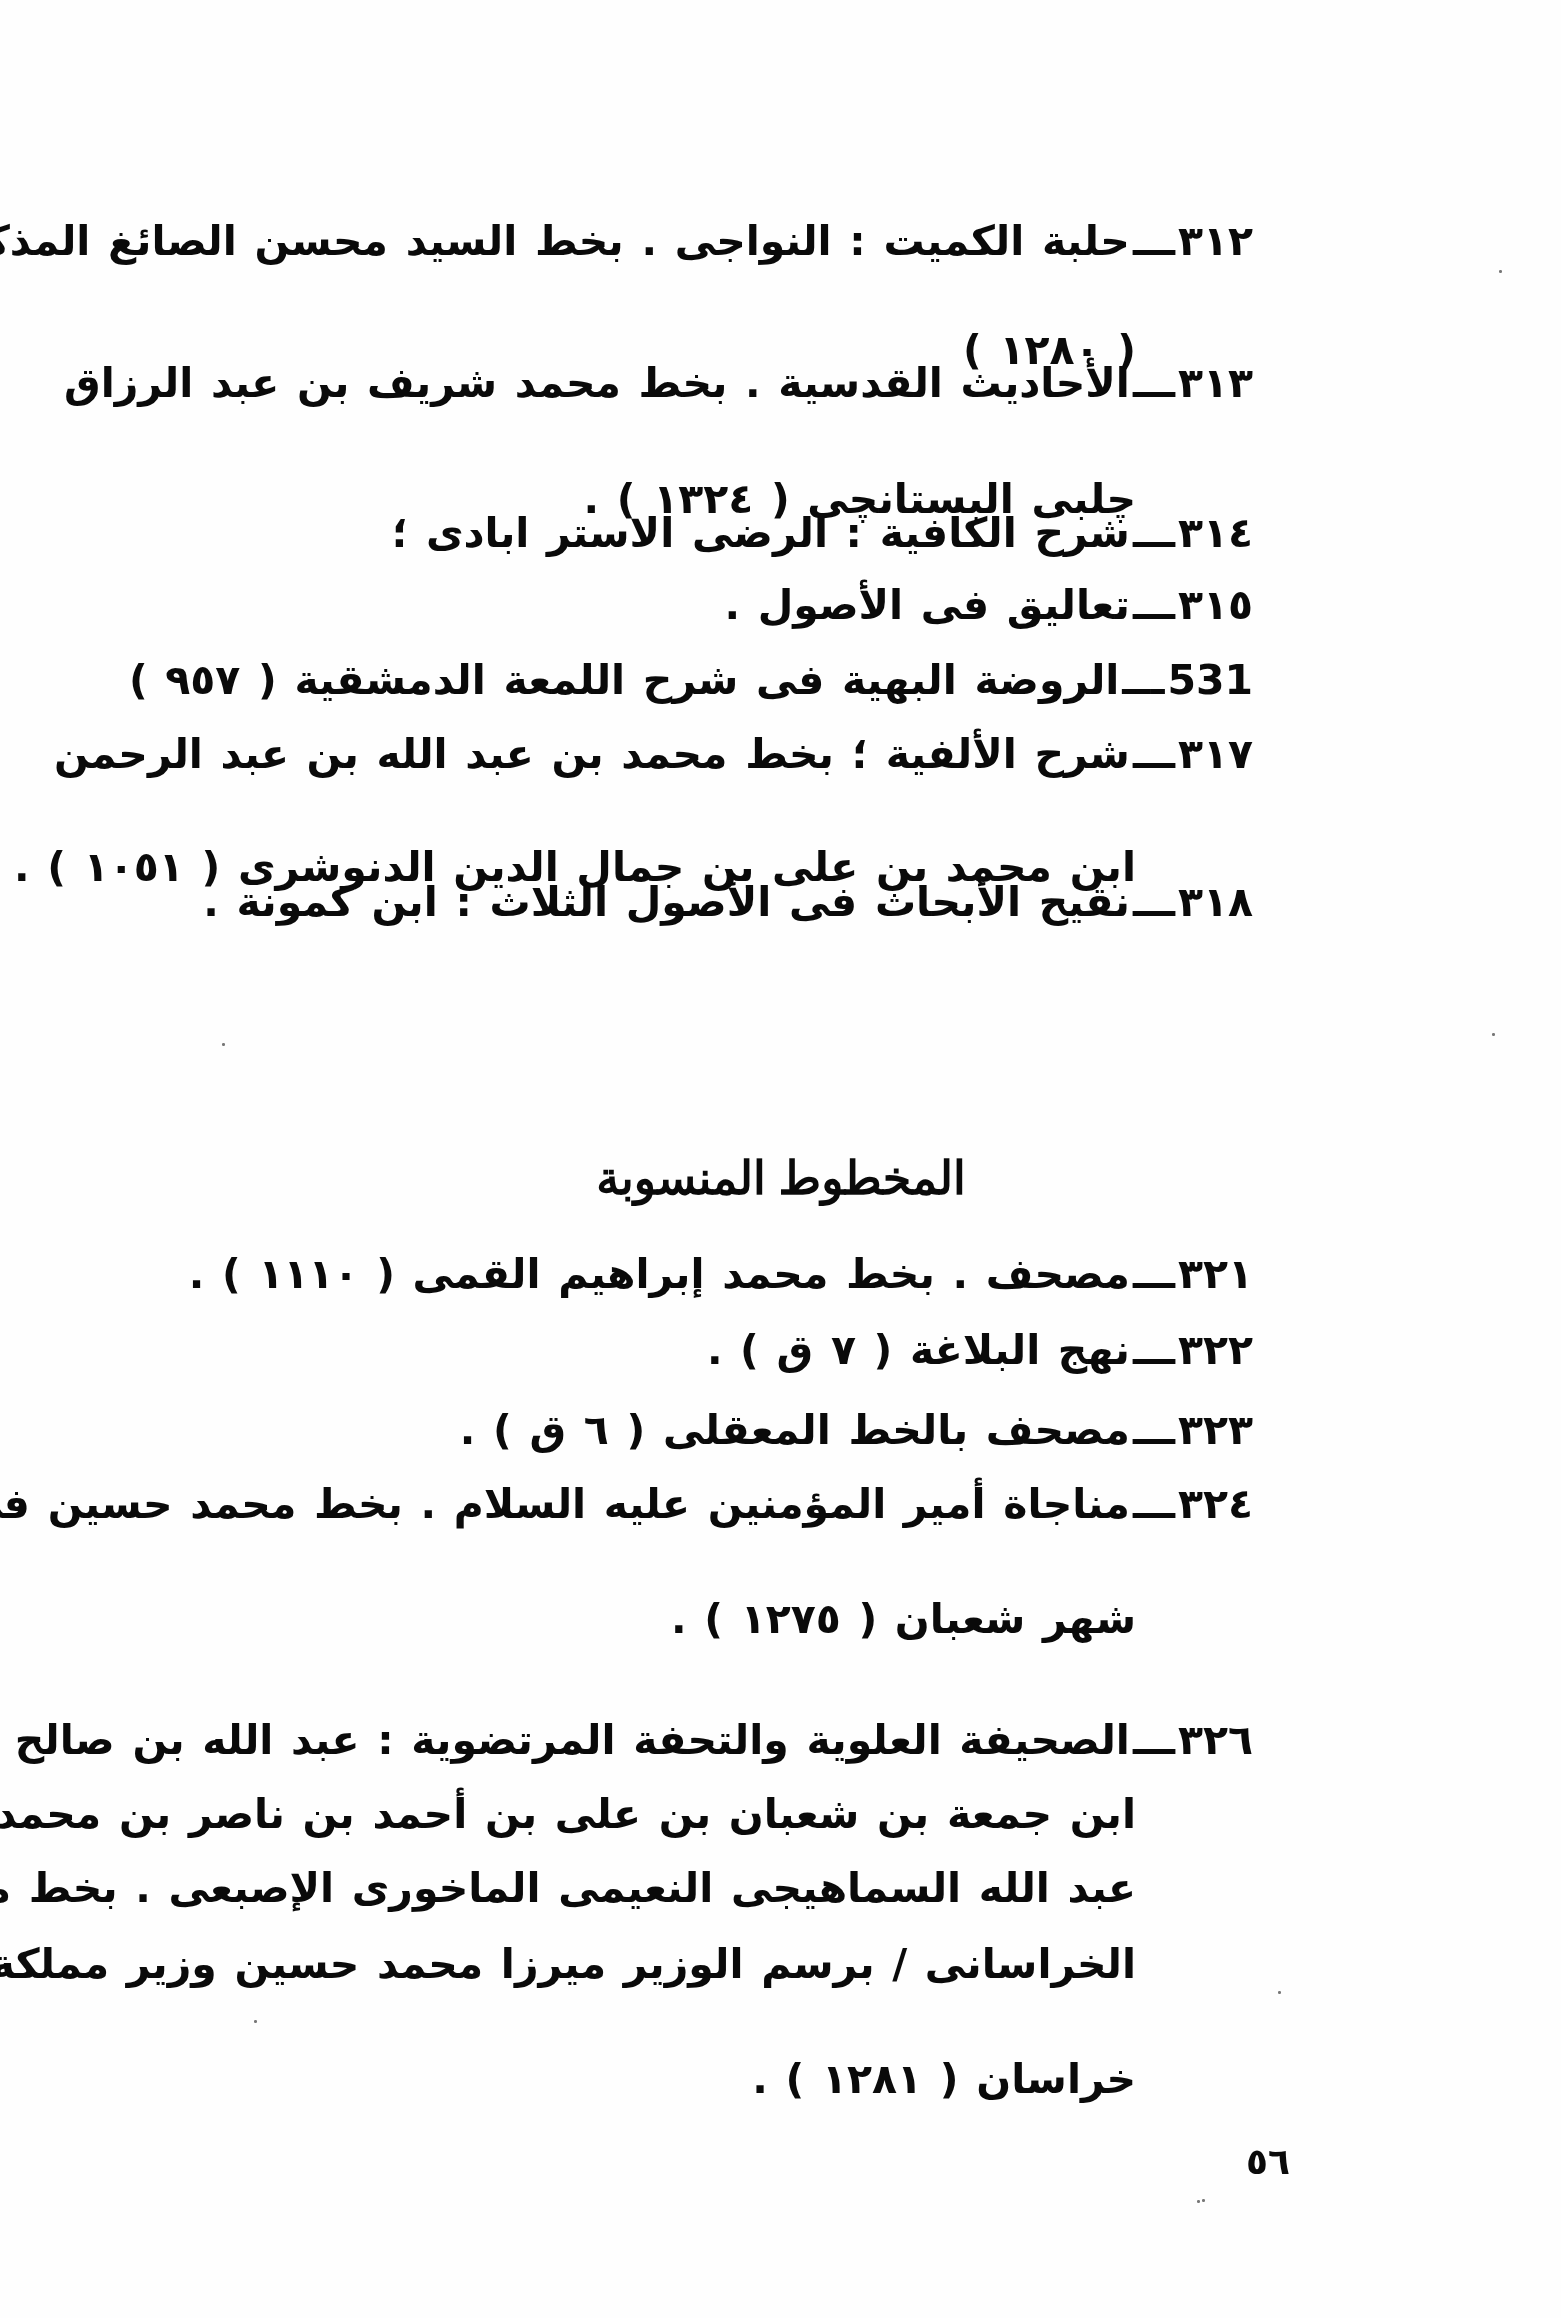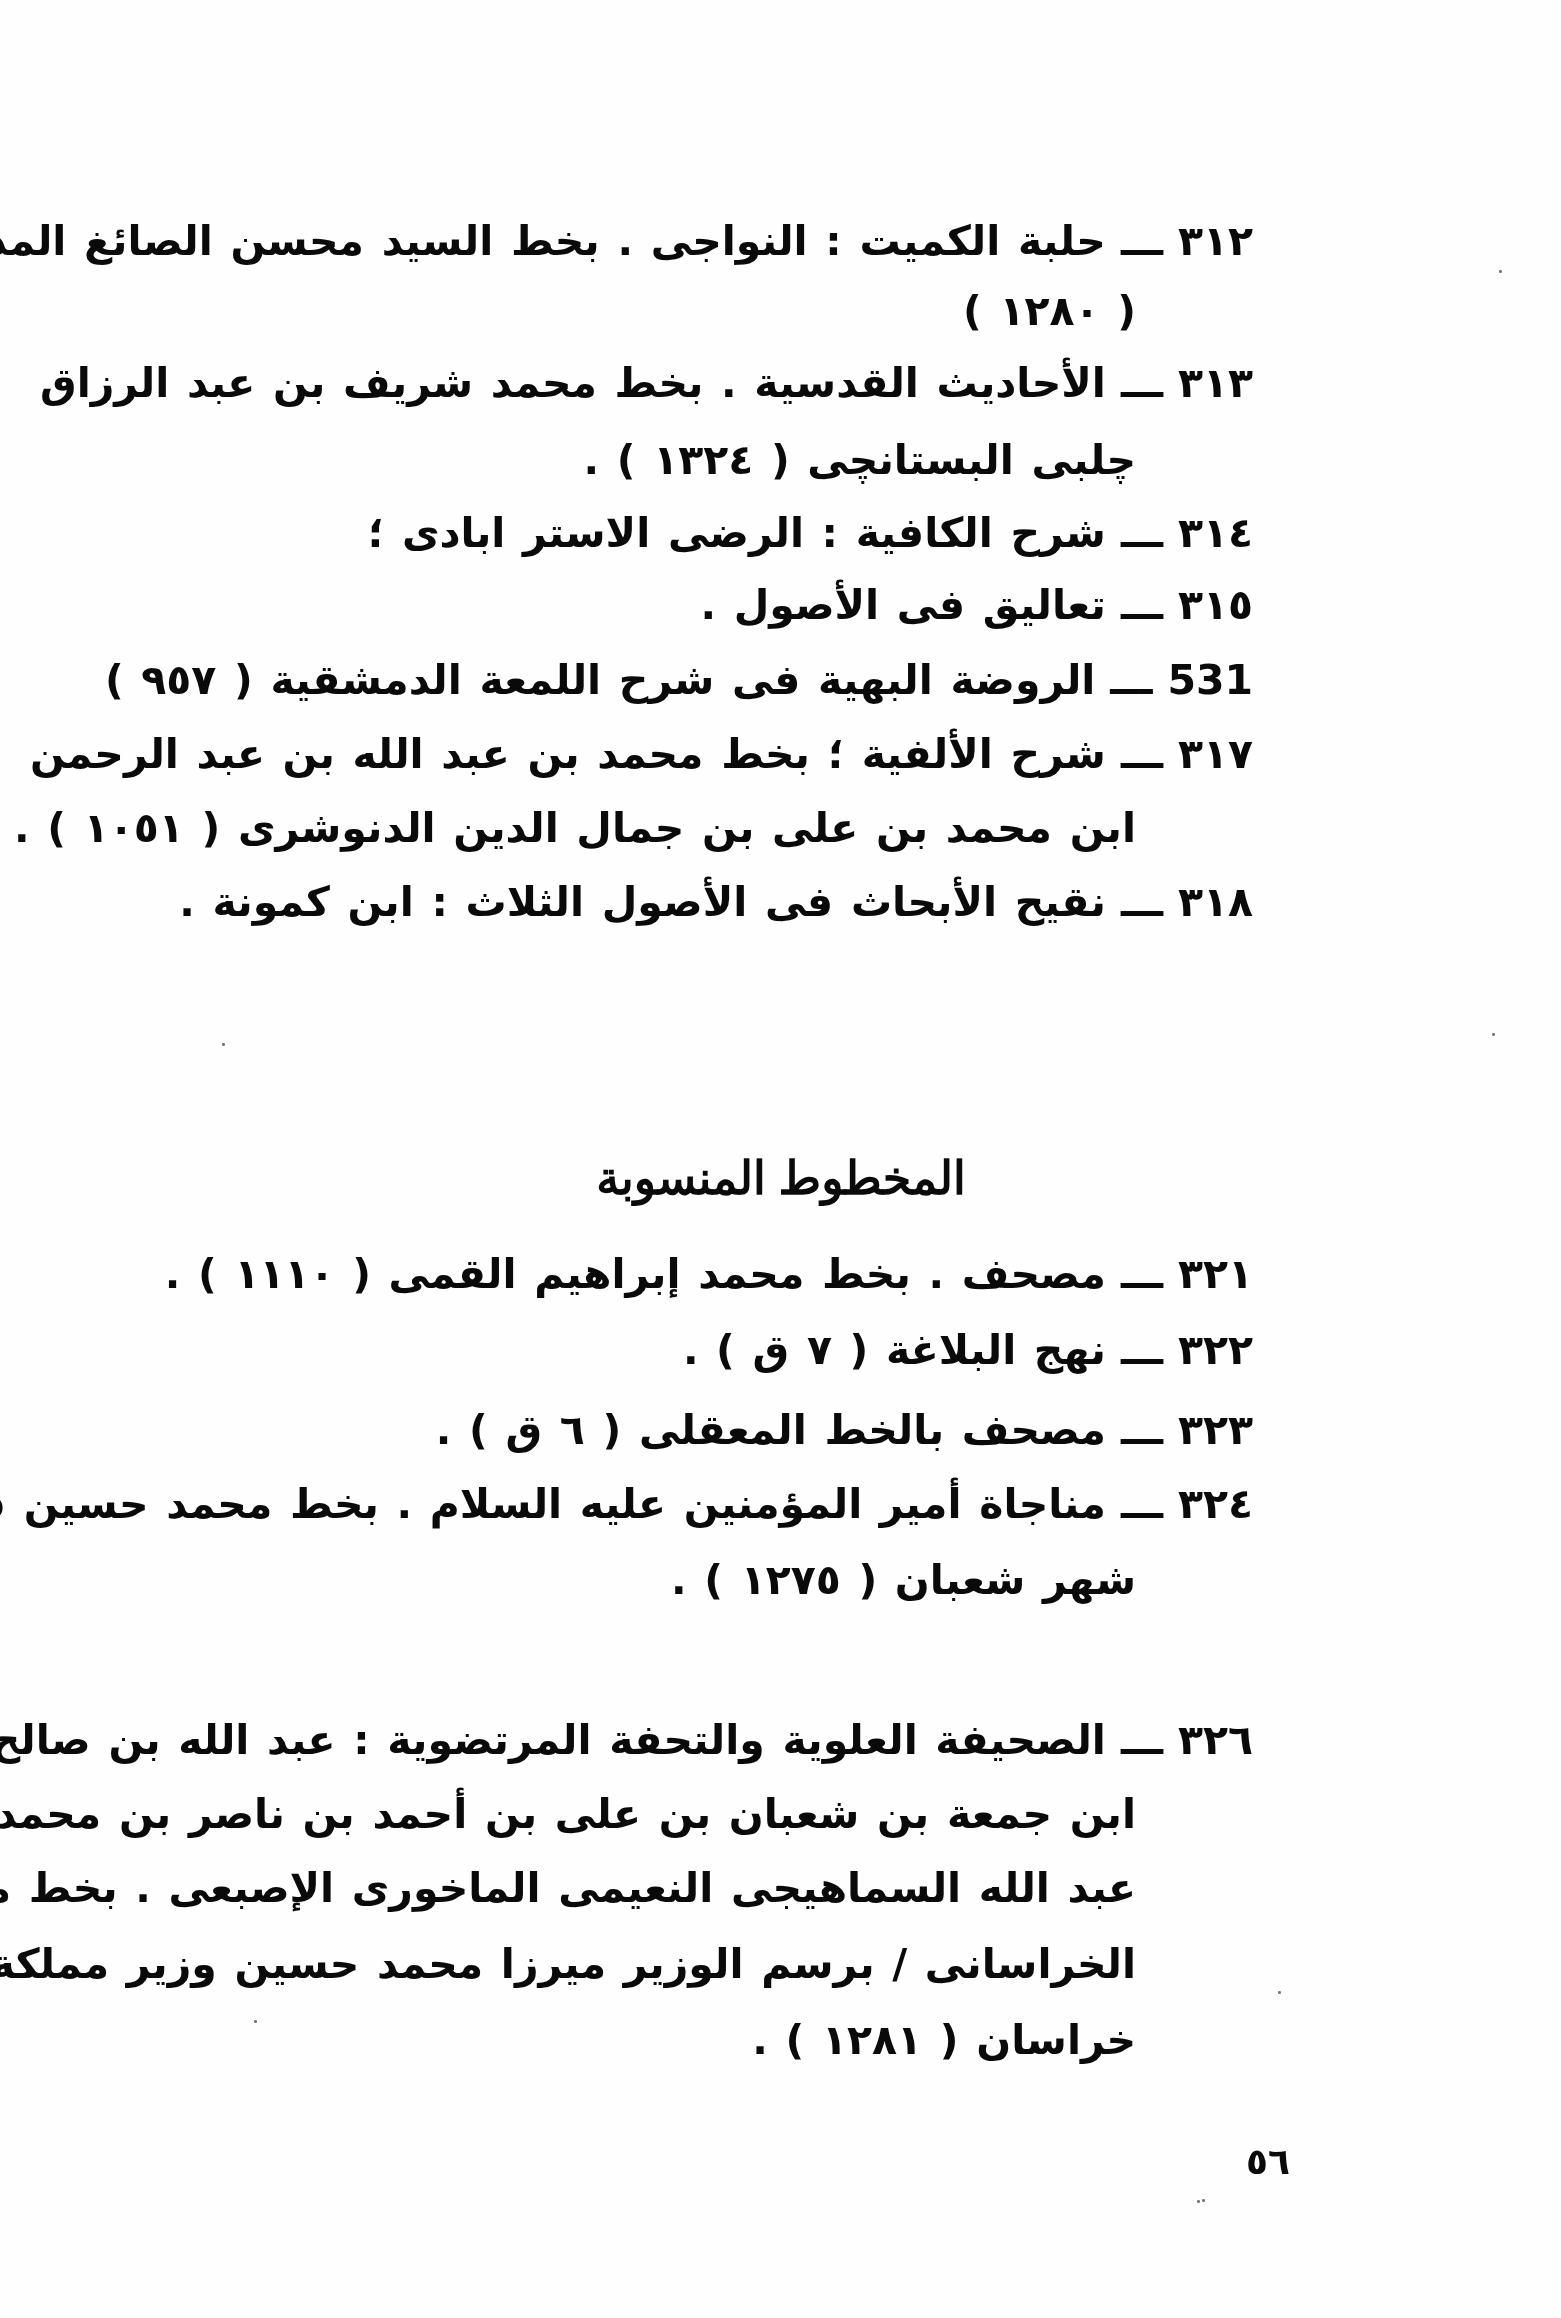--- a/index.html
+++ b/index.html
@@ -19,23 +19,23 @@
     font-weight: bold;
     font-size: 41px;
     line-height: 59px;
     height: 59px;
     letter-spacing: 0;
     word-spacing: 3.4px;
   }
   .entry { right: 309px; left: 237px; text-align: justify; text-align-last: right; }
   .entry.short { left: auto; text-align: right; }
   .cont { right: 426px; left: 237px; text-align: justify; text-align-last: right; }
-  .cont.short { left: auto; text-align: left; }
+  .cont.short { left: auto; text-align: left; margin-top: 39px; }
   .num { display: inline-block; }
-  .dash { display: inline-block; margin: 0 15px; }
+  .dash { display: inline-block; margin: 0 3px; }
   .heading {
     position: absolute; left: 0; right: 0; top: 1144px;
     text-align: center; direction: rtl;
     font-family: Liberation Sans, sans-serif; font-weight: bold;
     font-size: 46px; line-height: 68px;
   }
   .pagenum {
     position: absolute; left: 1246px; top: 2136px;
     direction: rtl; font-family: "DejaVu Sans", sans-serif; font-weight: bold;
     font-size: 36px; line-height: 51px; text-align: center;

